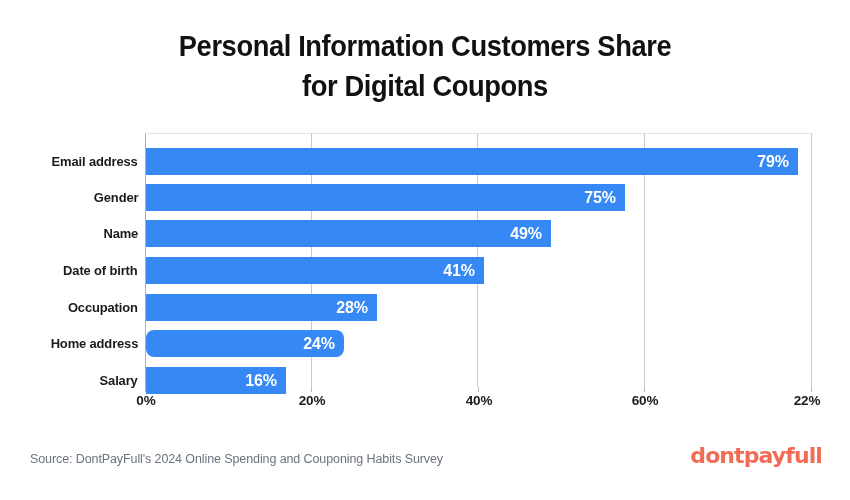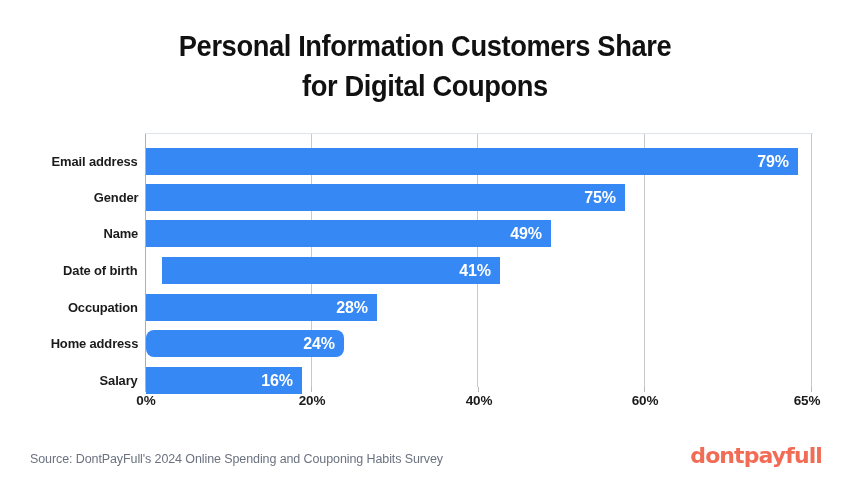--- a/index.html
+++ b/index.html
@@ -217,59 +217,59 @@
 
       <div class="row" style="top:76px;">
         <span class="cat-label">Name</span>
         <div class="bar" style="width:405px;text-align:center;">
           <span class="bar-value">49%</span>
         </div>
       </div>
 
       <div class="row" style="top:113px;">
         <span class="cat-label">Date of birth</span>
-        <div class="bar" style="width:338px;margin-left:16px;">
+        <div class="bar" style="width:338px;">
           <span class="bar-value">41%</span>
         </div>
       </div>
 
       <div class="row" style="top:150px;">
         <span class="cat-label">Occupation</span>
         <div class="bar" style="width:231px;">
           <span class="bar-value">28%</span>
         </div>
       </div>
 
       <div class="row" style="top:186px;">
         <span class="cat-label">Home address</span>
         <div class="bar" style="width:198px;border-radius:8px;">
           <span class="bar-value">24%</span>
         </div>
       </div>
 
       <div class="row" style="top:223px;">
         <span class="cat-label">Salary</span>
-        <div class="bar" style="width:156px;">
+        <div class="bar" style="width:140px;">
           <span class="bar-value">16%</span>
         </div>
       </div>
 
     </div>
   </div>
 
   <div class="xaxis">
     <div class="xtick" style="left:145px;"></div>
     <div class="xtick" style="left:311px;"></div>
     <div class="xtick" style="left:478px;"></div>
     <div class="xtick" style="left:644px;"></div>
     <div class="xtick" style="left:811px;"></div>
 
     <span class="xtick-label" style="left:146px;">0%</span>
     <span class="xtick-label" style="left:312px;">20%</span>
     <span class="xtick-label" style="left:479px;">40%</span>
     <span class="xtick-label" style="left:645px;">60%</span>
-    <span class="xtick-label" style="left:807px;">65%</span>
+    <span class="xtick-label" style="left:807px;">22%</span>
   </div>
 
   <div class="source">Source: DontPayFull's 2024 Online Spending and Couponing Habits Survey</div>
   <div class="logo">dontpayfull</div>
 
 </div>
 
 </body></html>

